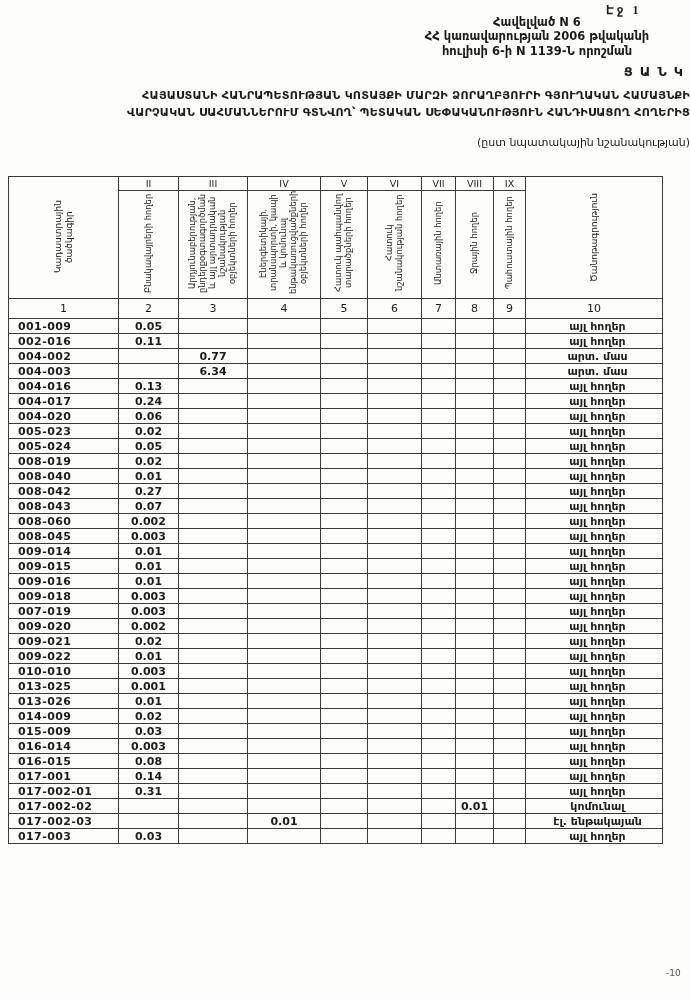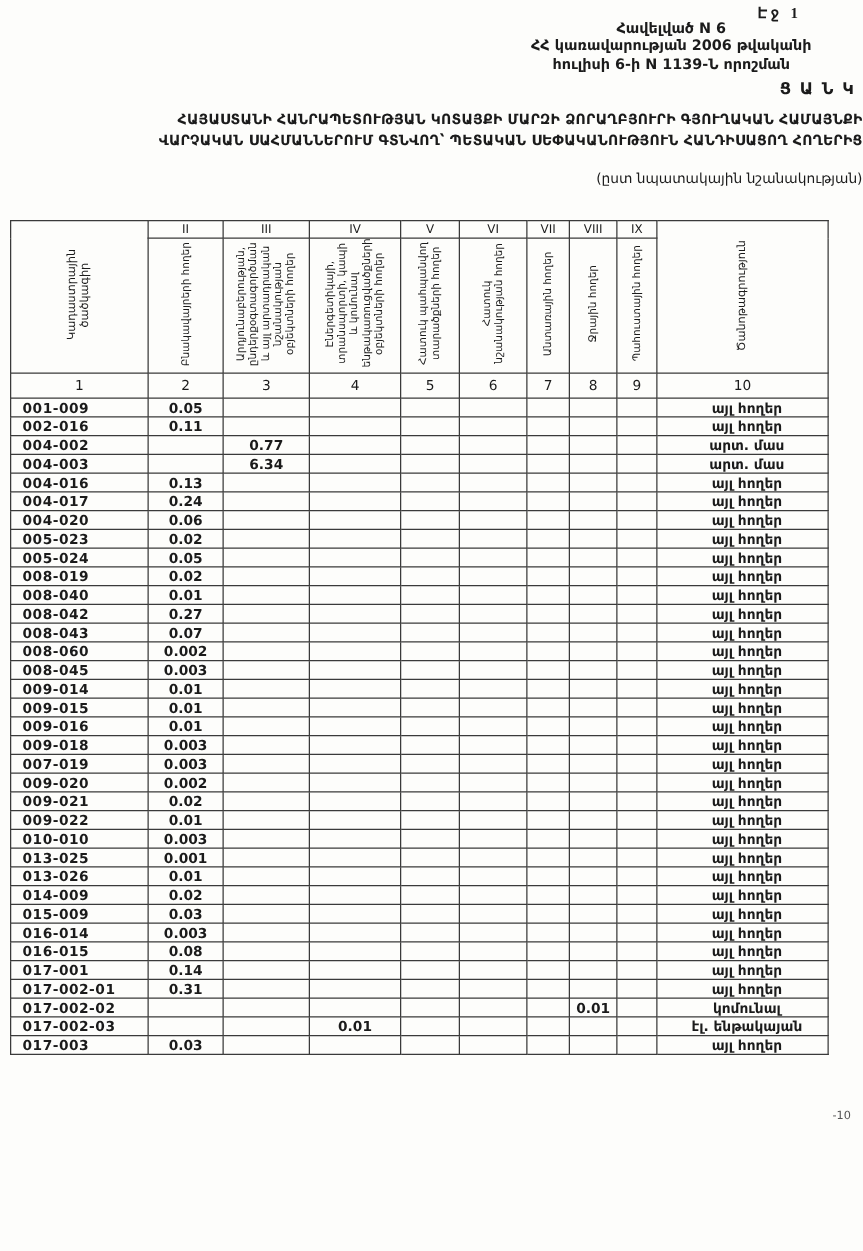--- a/index.html
+++ b/index.html
@@ -43,21 +43,21 @@
   tr.colnum-row { height:20px; }
   tr.colnum-row td { font-size:11px; text-align:center; font-weight:400; }
 
   tr.data-row { height:15px;font-weight:bold; }
   tr.data-row td { font-size:11px; }
   td.code { text-align:left; padding-left:9px; letter-spacing:0.4px; }
   td.val  { text-align:center; }
   td.note { text-align:center; padding-left:7px; font-size:10.5px; }
 
   .margin-note {
-    position:absolute; left:666px; top:888px;
+    position:absolute; left:666px; top:968px;
     font-size:9px; color:#555;
   }
 </style>
 </head>
 <body>
 
 <div class="page-num">Էջ 1</div>
 
 <div class="annex">
   <div>Հավելված N 6</div>

